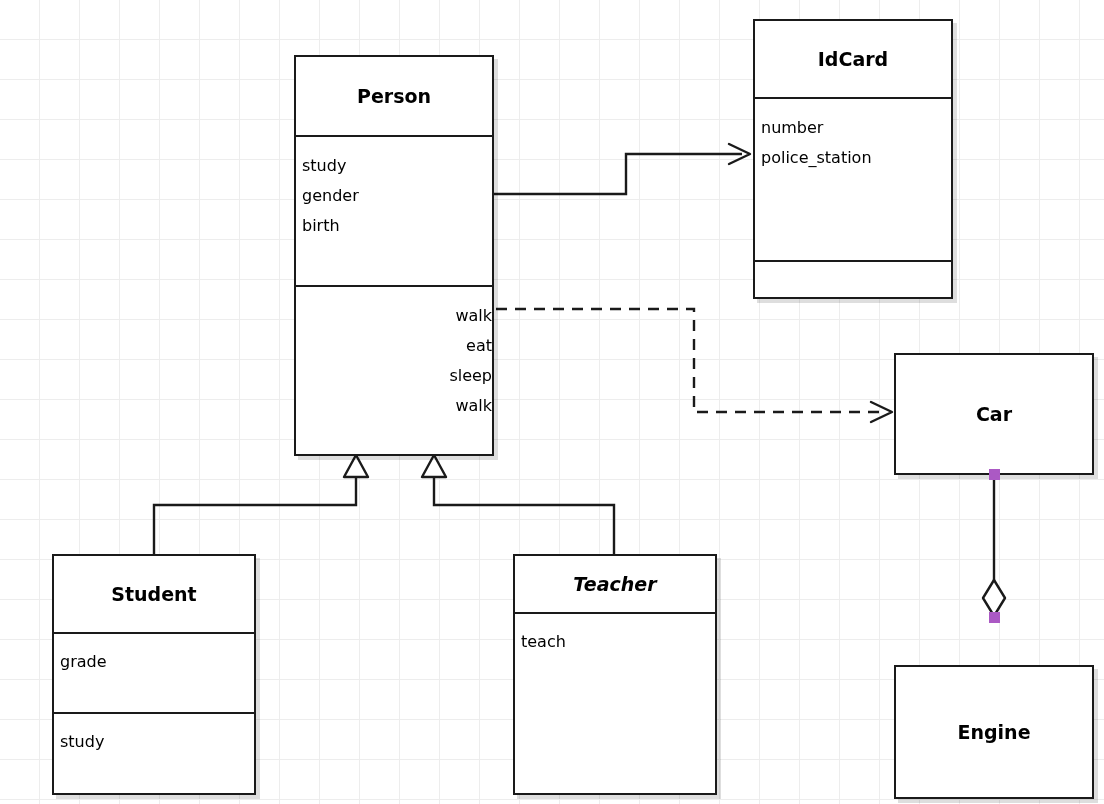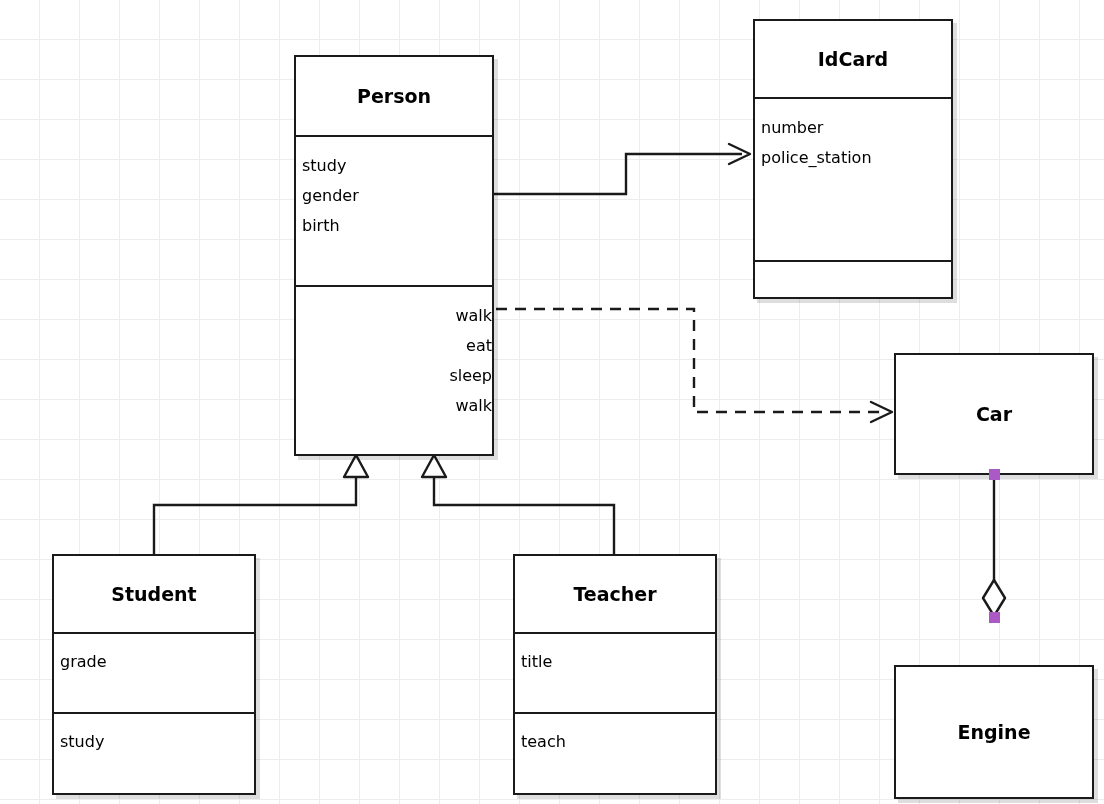--- a/index.html
+++ b/index.html
@@ -151,24 +151,21 @@
     <div class="cls-title" style="height:76px;">Student</div>
     <div class="cls-section compact" style="height:80px;">
       <div class="member">grade</div>
     </div>
     <div class="cls-section compact" style="flex:1;">
       <div class="member">study</div>
     </div>
   </div>
 
   <div class="uml-class" style="left:513px; top:554px; width:204px; height:241px;">
-    <div class="cls-title" style="height:76px;">Teacher</div>
-    <div class="cls-section compact" style="height:80px;">
-      <div class="member">title</div>
-    </div>
+    <div class="cls-title" style="height:56px;font-style:italic;">Teacher</div>
     <div class="cls-section compact" style="flex:1;">
       <div class="member">teach</div>
     </div>
   </div>
 
   <div class="uml-class simple-box" style="left:894px; top:353px; width:200px; height:122px;">
     <div class="cls-title">Car</div>
   </div>
   <div class="handle" style="left:989px; top:469px;"></div>
 

